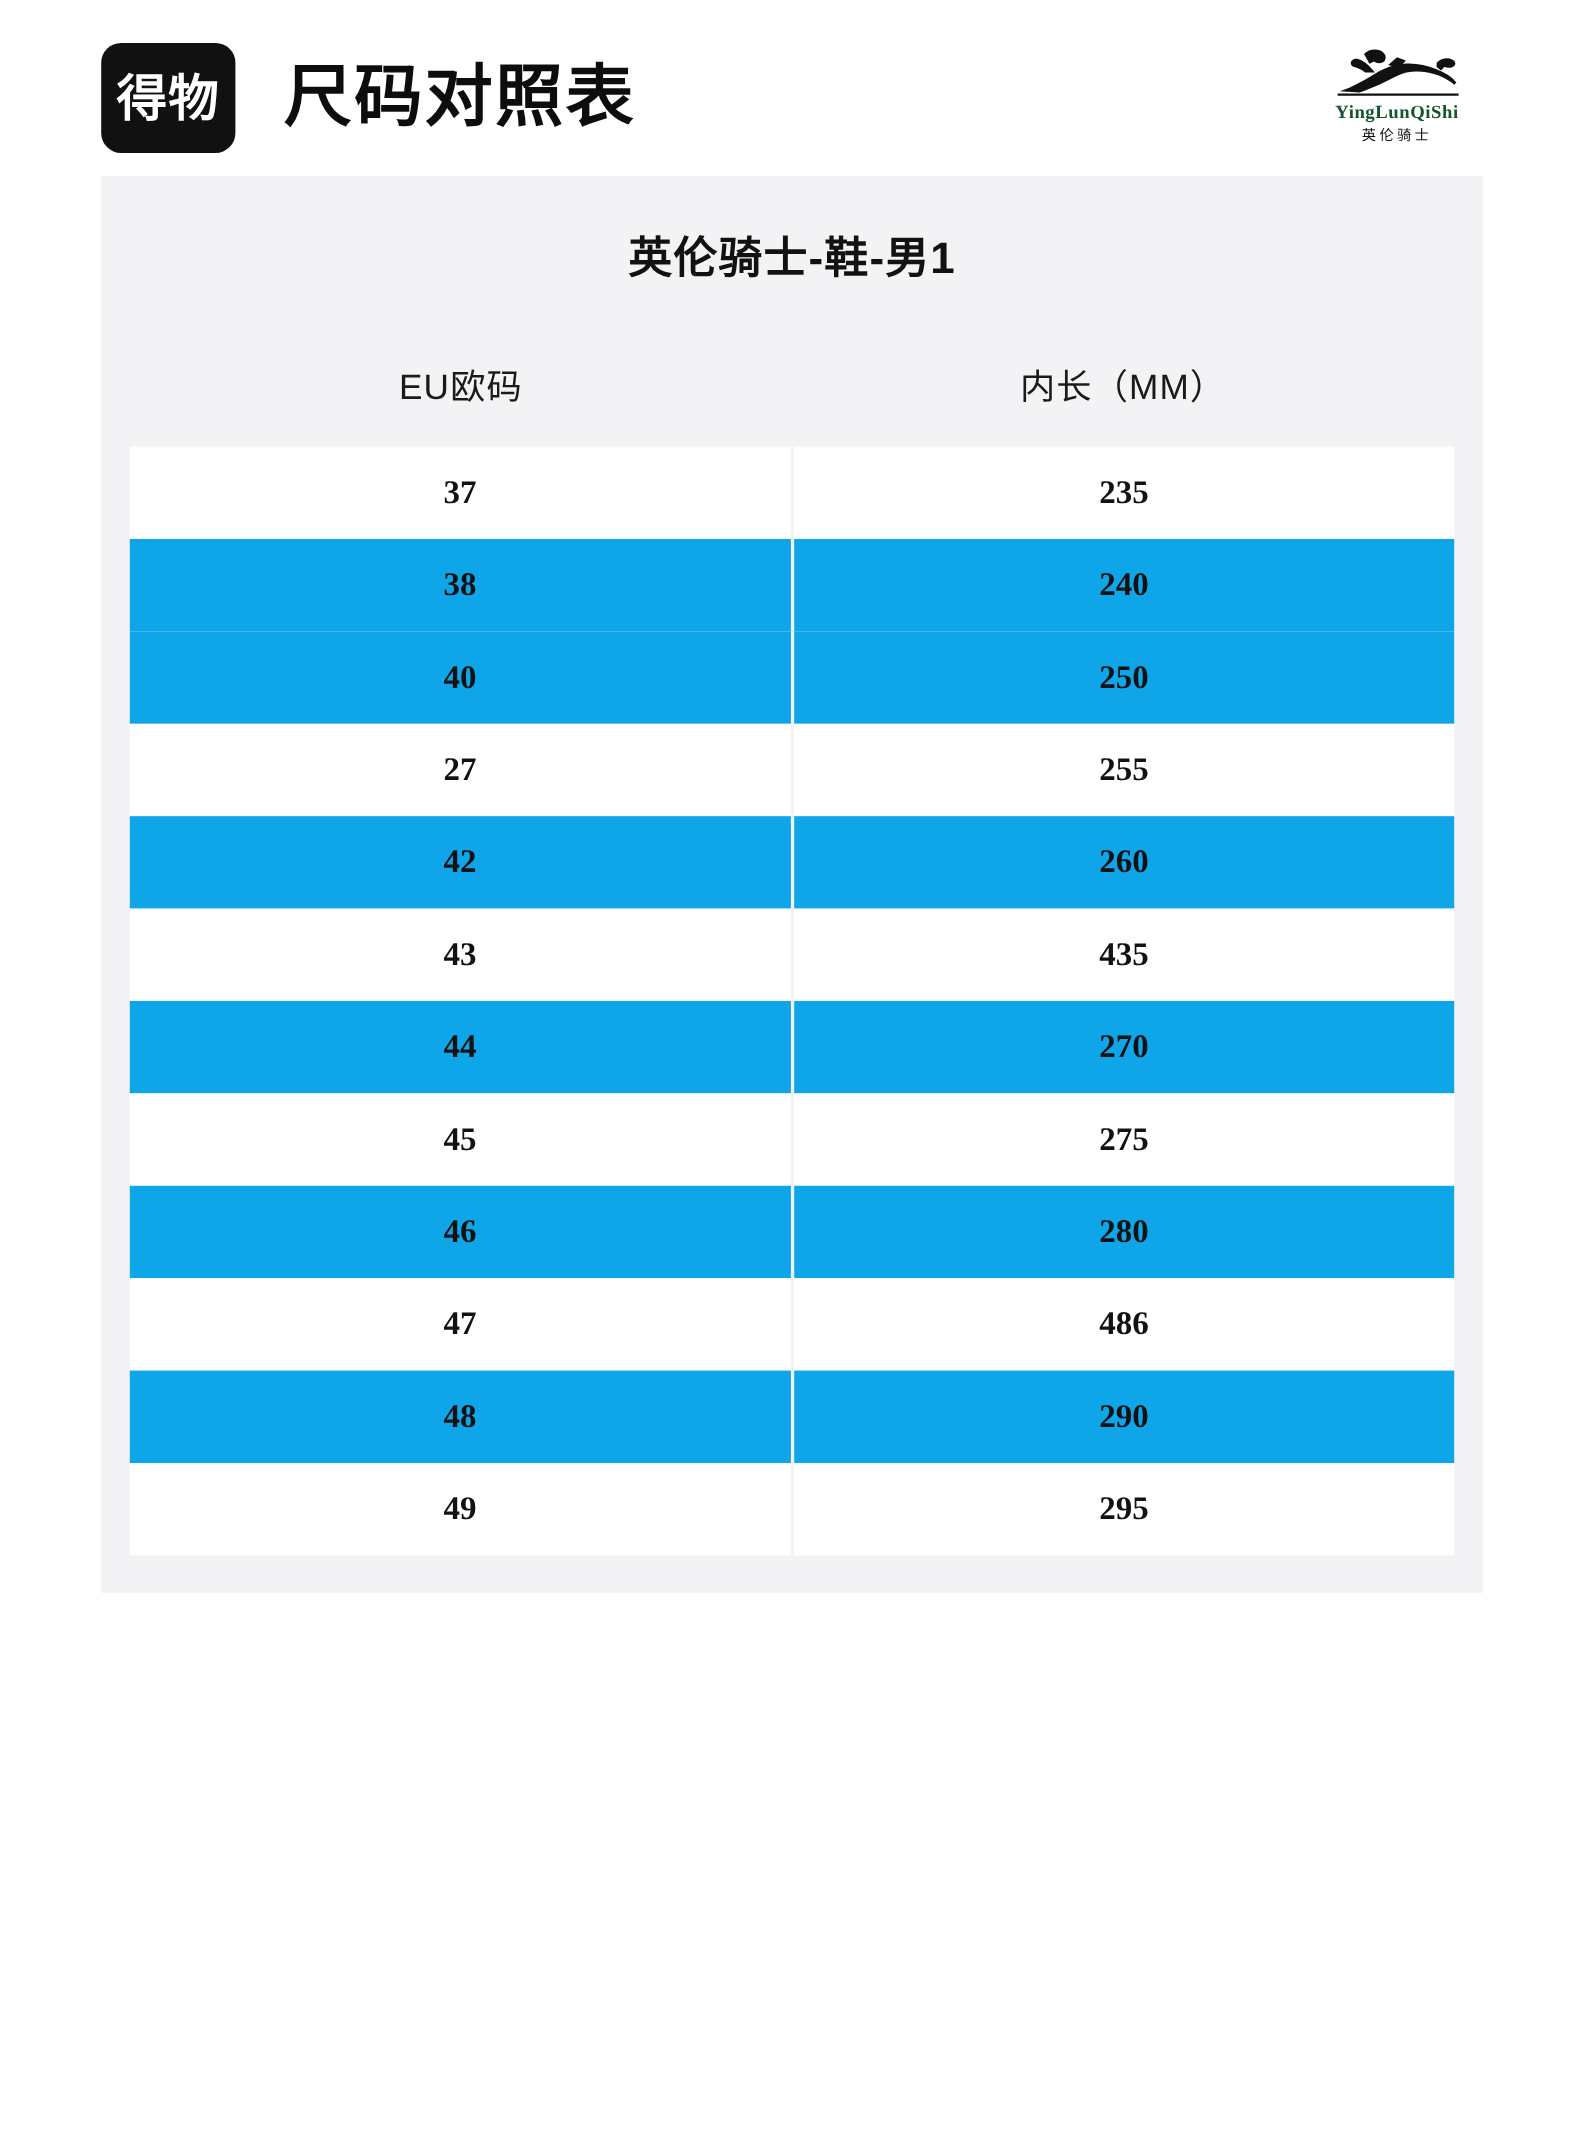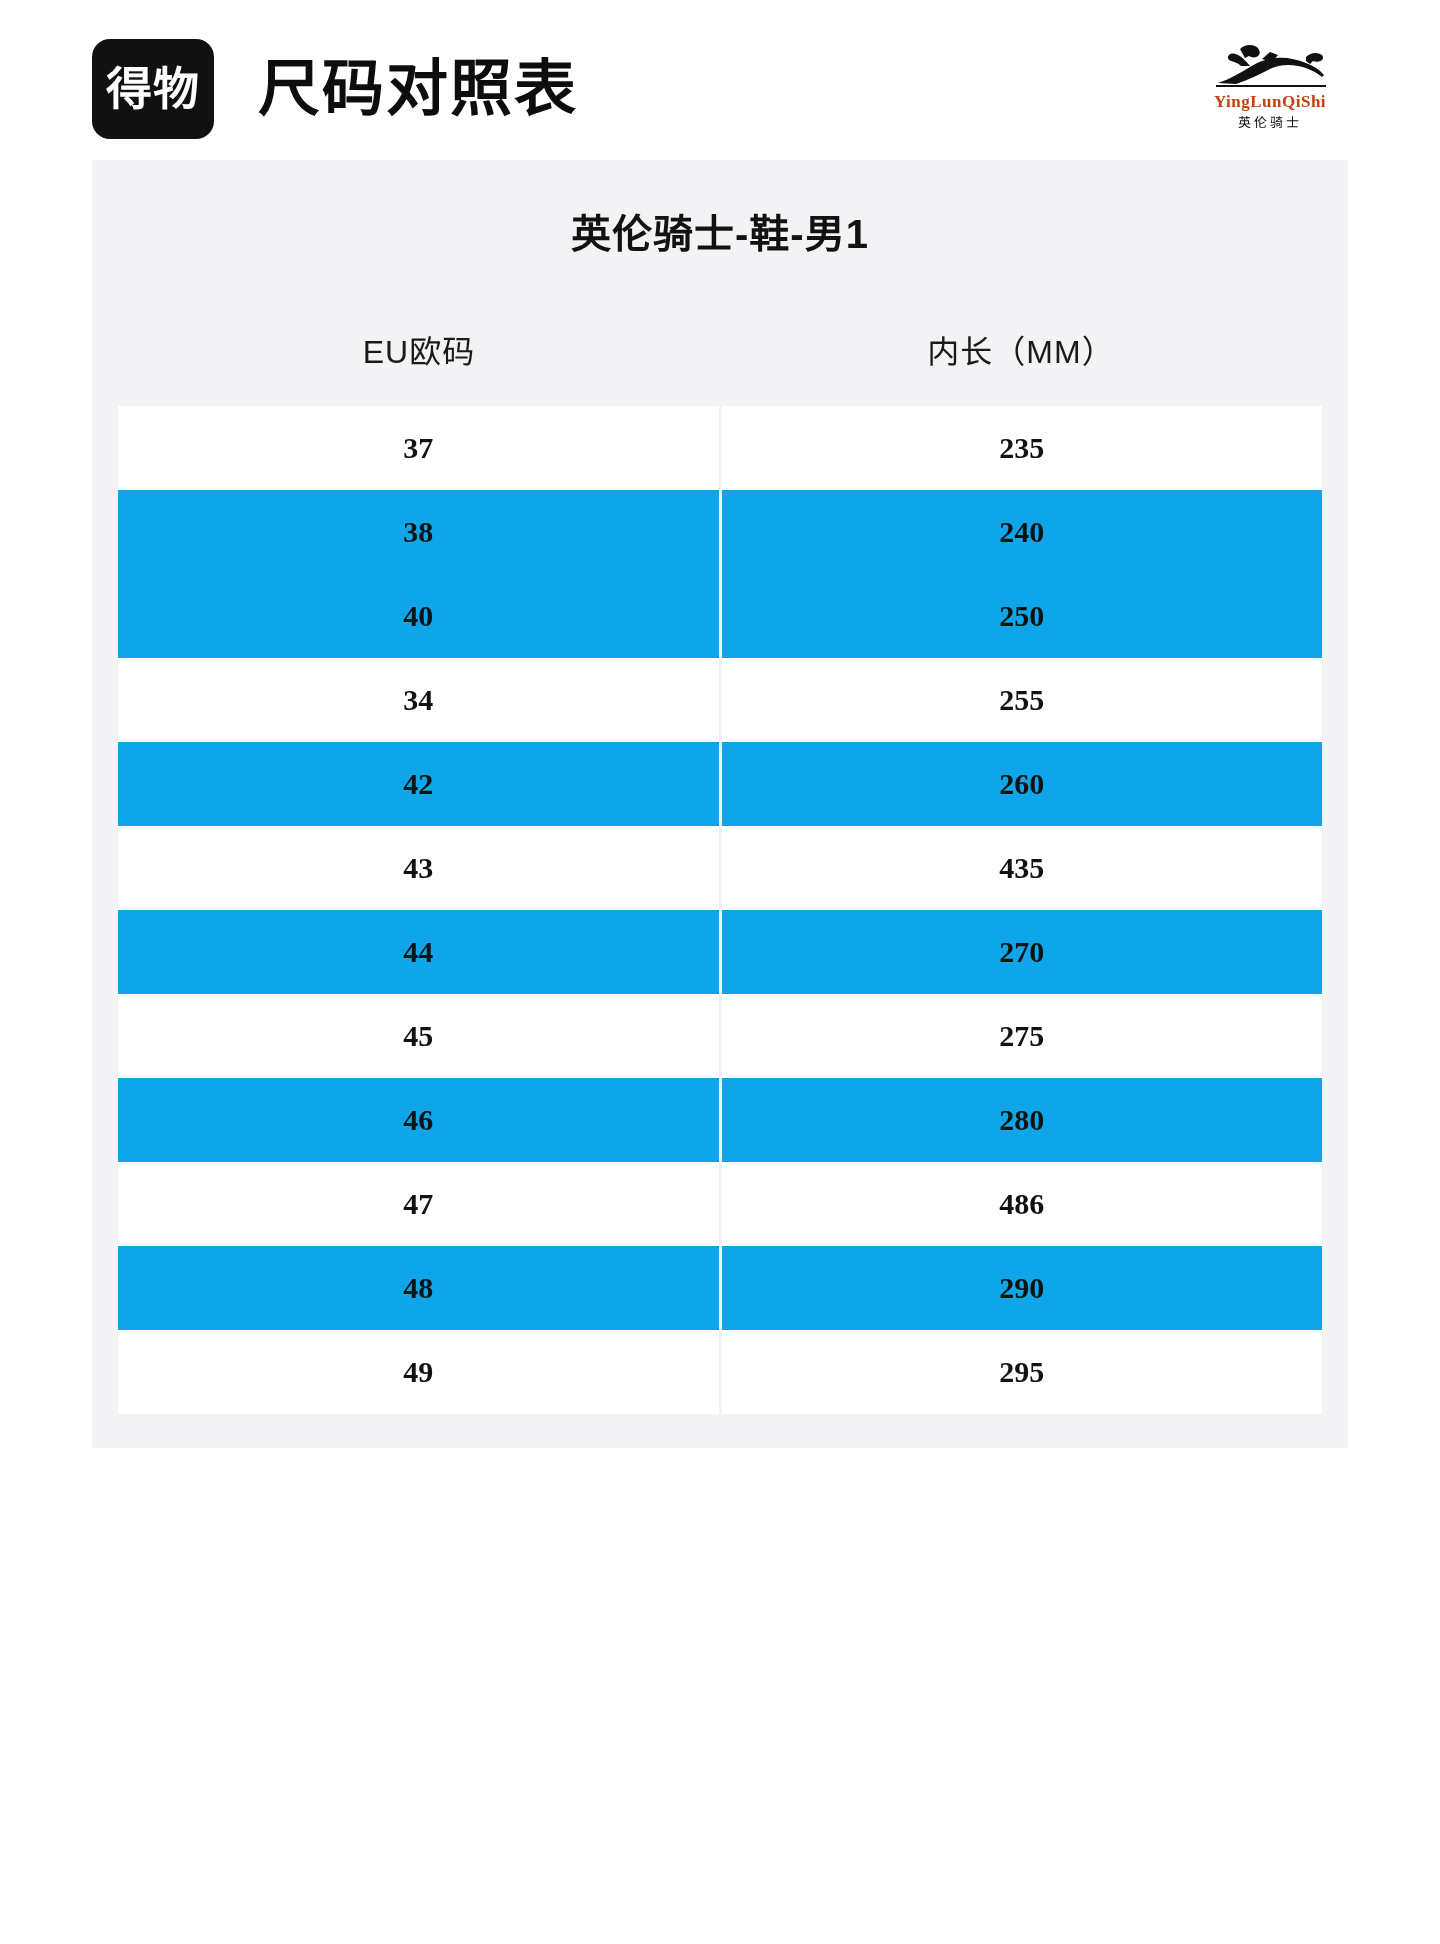--- a/index.html
+++ b/index.html
@@ -70,21 +70,21 @@
   .mark-emblem {
     width: 120px;
     height: 52px;
     display: block;
   }
   .mark-name-en {
     font-family: "Liberation Serif", "DejaVu Serif", serif;
     font-size: 17px;
     font-weight: 700;
     letter-spacing: 0.5px;
-    color: #c2410c;
+    color: #14532d;
     margin-top: 2px;
     line-height: 1;
   }
   .mark-name-cn {
     font-family: "Liberation Serif", "DejaVu Serif", serif;
     font-size: 13px;
     letter-spacing: 3px;
     color: #111111;
     margin-top: 6px;
     line-height: 1;
@@ -187,21 +187,21 @@
             </tr>
             <tr class="row-even">
               <td>38</td>
               <td>240</td>
             </tr>
             <tr class="row-even">
               <td>40</td>
               <td>250</td>
             </tr>
             <tr class="row-odd">
-              <td>34</td>
+              <td>27</td>
               <td>255</td>
             </tr>
             <tr class="row-even">
               <td>42</td>
               <td>260</td>
             </tr>
             <tr class="row-odd">
               <td>43</td>
               <td>435</td>
             </tr>

